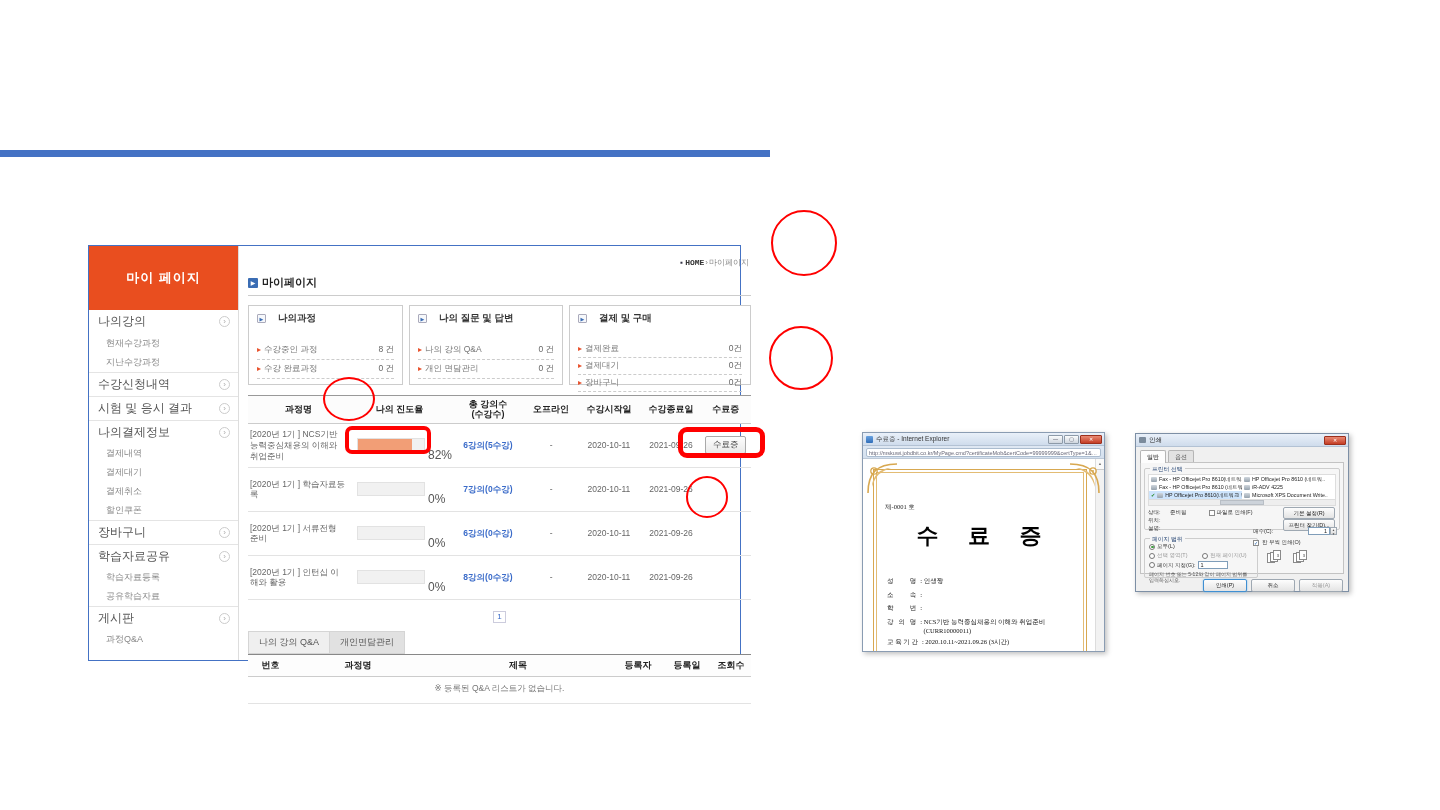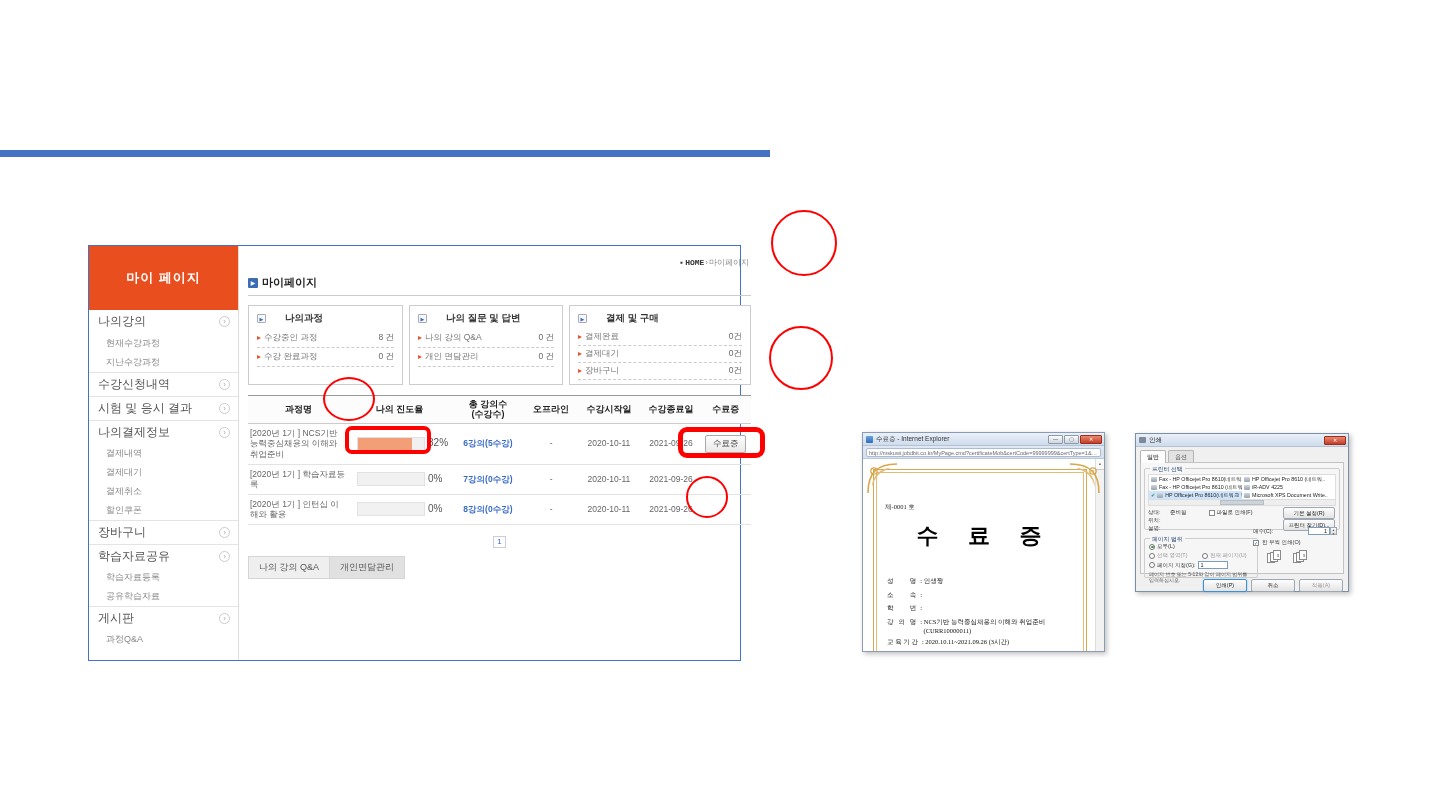--- a/index.html
+++ b/index.html
@@ -38,22 +38,22 @@
                     border-bottom:1px solid #ccc; }
   .title-ico { width:10px; height:10px; background:#3B6DB4; color:#fff; font-size:6px; line-height:10px;
                text-align:center; border-radius:1px; }
   .title-ico::before { content:"▶"; }
   .page-title { font-size:11px; font-weight:bold; color:#222; }
 
   
   .boxes { display:flex; gap:6px; margin-top:9px; }
   .sumbox { border:1px solid #ccc; height:80px; padding:6px 8px 0 8px; background:#fff; }
   .sumbox.b1 { width:155px; } .sumbox.b2 { width:154px; } .sumbox.b3 { width:182px; }
-  .sumbox .bx-title { display:flex; align-items:center; gap:19px; font-size:9.5px; font-weight:bold;
-                      color:#333; margin-bottom:4px; }
+  .sumbox .bx-title { display:flex; align-items:center; gap:12px; font-size:9.5px; font-weight:bold;
+                      color:#333; margin-bottom:16px; }
   .bx-ico { width:9px; height:9px; border:1px solid #aab; color:#3B6DB4; font-size:5px; line-height:8px;
             text-align:center; border-radius:1px; background:#f6f8fb; }
   .bx-ico::before { content:"▶"; }
   .sumrow { display:flex; justify-content:space-between; align-items:center; font-size:8.5px;
             color:#777; border-bottom:1px dashed #ccc; padding:3px 0 3px 0; }
   .b3 .sumrow { padding:2px 0; }
   .sumrow .lbl::before { content:"▸"; color:#E8502A; margin-right:3px; font-size:8px; }
   .sumrow .val { color:#666; }
 
   
@@ -63,21 +63,21 @@
                    background:#fcfcfc; padding:3px 0; white-space:pre-line; line-height:1.15; }
   .course-tbl td { font-size:8.5px; color:#666; border-bottom:1px solid #e3e3e3; padding:4px 2px;
                    text-align:center; line-height:1.25; }
   .course-tbl td.cname { text-align:left; padding-left:2px;margin-left:24px; }
   .c-name{width:96px;} .c-prog{width:96px;} .c-lec{width:72px;} .c-off{width:48px;}
   .c-st{width:62px;} .c-en{width:56px;} .c-cert{width:48px;}
   .lec-link { color:#3A6BC9; font-weight:bold; cursor:pointer; }
   .pwrap { display:flex; align-items:center; justify-content:flex-start; gap:3px; padding-left:6px; }
   .pbar { width:68px; height:14px; background:#f1f1f1; border:1px solid #e2e2e2; position:relative; flex:none; }
   .pfill { height:100%; background:#F29E76; width:0; }
-  .plabel { font-size:10px; color:#555; }
+  .plabel { font-size:12px; color:#555;margin-top:20px; }
   .cert-btn { font-size:8.5px; color:#444; background:linear-gradient(#fdfdfd,#e9e9e9);
               border:1px solid #a9a9a9; border-radius:2px; padding:2px 7px; cursor:pointer; }
   .paging { text-align:center; margin-top:5px; }
   .page-num { display:inline-block; font-size:8px; color:#3A6BC9; border:1px solid #ccd;
               padding:0 3px; line-height:10px; cursor:pointer; }
 
   
   .qna-tabs { margin-top:8px; display:flex; }
   .qtab { font-size:9px; color:#555; padding:4px 10px; cursor:pointer; border:1px solid #d5d5d5; }
   .qtab.t0 { background:#efefef; }
@@ -339,20 +339,36 @@
                   <span class="plabel">0%</span>
                 </div>
               </td>
             <td><span class="lec-link">7강의(0수강)</span></td>
             <td>-</td>
             <td>2020-10-11</td>
             <td>2021-09-26</td>
             <td></td>
           </tr>
           <tr>
+            <td class="cname">[2020년 1기 ] 서류전형 준비</td>
+            <td>
+                <div class="pwrap">
+                  <span class="pbar">
+                    <span class="pfill" style="display: block; width: 0%;"></span>
+                  </span>
+                  <span class="plabel">0%</span>
+                </div>
+              </td>
+            <td><span class="lec-link">6강의(0수강)</span></td>
+            <td>-</td>
+            <td>2020-10-11</td>
+            <td>2021-09-26</td>
+            <td></td>
+          </tr>
+          <tr>
             <td class="cname">[2020년 1기 ] 인턴십 이해와 활용</td>
             <td>
                 <div class="pwrap">
                   <span class="pbar">
                     <span class="pfill" style="display: block; width: 0%;"></span>
                   </span>
                   <span class="plabel">0%</span>
                 </div>
               </td>
             <td><span class="lec-link">8강의(0수강)</span></td>
@@ -366,20 +382,45 @@
 
       <div class="paging">
         <span class="page-num">1</span>
       </div>
 
       <div class="qna-tabs">
         <span class="qtab t0">나의 강의 Q&amp;A</span>
         <span class="qtab t1">개인면담관리</span>
       </div>
 
+      <table class="qna-tbl">
+        <colgroup>
+            <col class="q-no">
+            <col class="q-cn">
+            <col class="q-ti">
+            <col class="q-wr">
+            <col class="q-dt">
+            <col class="q-hit">
+          </colgroup>
+        <thead>
+          <tr>
+            <th>번호</th>
+            <th>과정명</th>
+            <th>제목</th>
+            <th>등록자</th>
+            <th>등록일</th>
+            <th>조회수</th>
+          </tr>
+        </thead>
+        <tbody>
+          <tr>
+              <td colspan="6" class="qna-empty">※ 등록된 Q&amp;A 리스트가 없습니다.</td>
+            </tr>
+        </tbody>
+      </table>
     </div>
   </div>
 
   <div class="ann circle circleA"></div>
   <div class="ann circle circleB"></div>
   <div class="ann circle circleC"></div>
   <div class="ann circle circleD"></div>
   <div class="ann rectProgress"></div>
   <div class="ann rectCert"></div>
 

